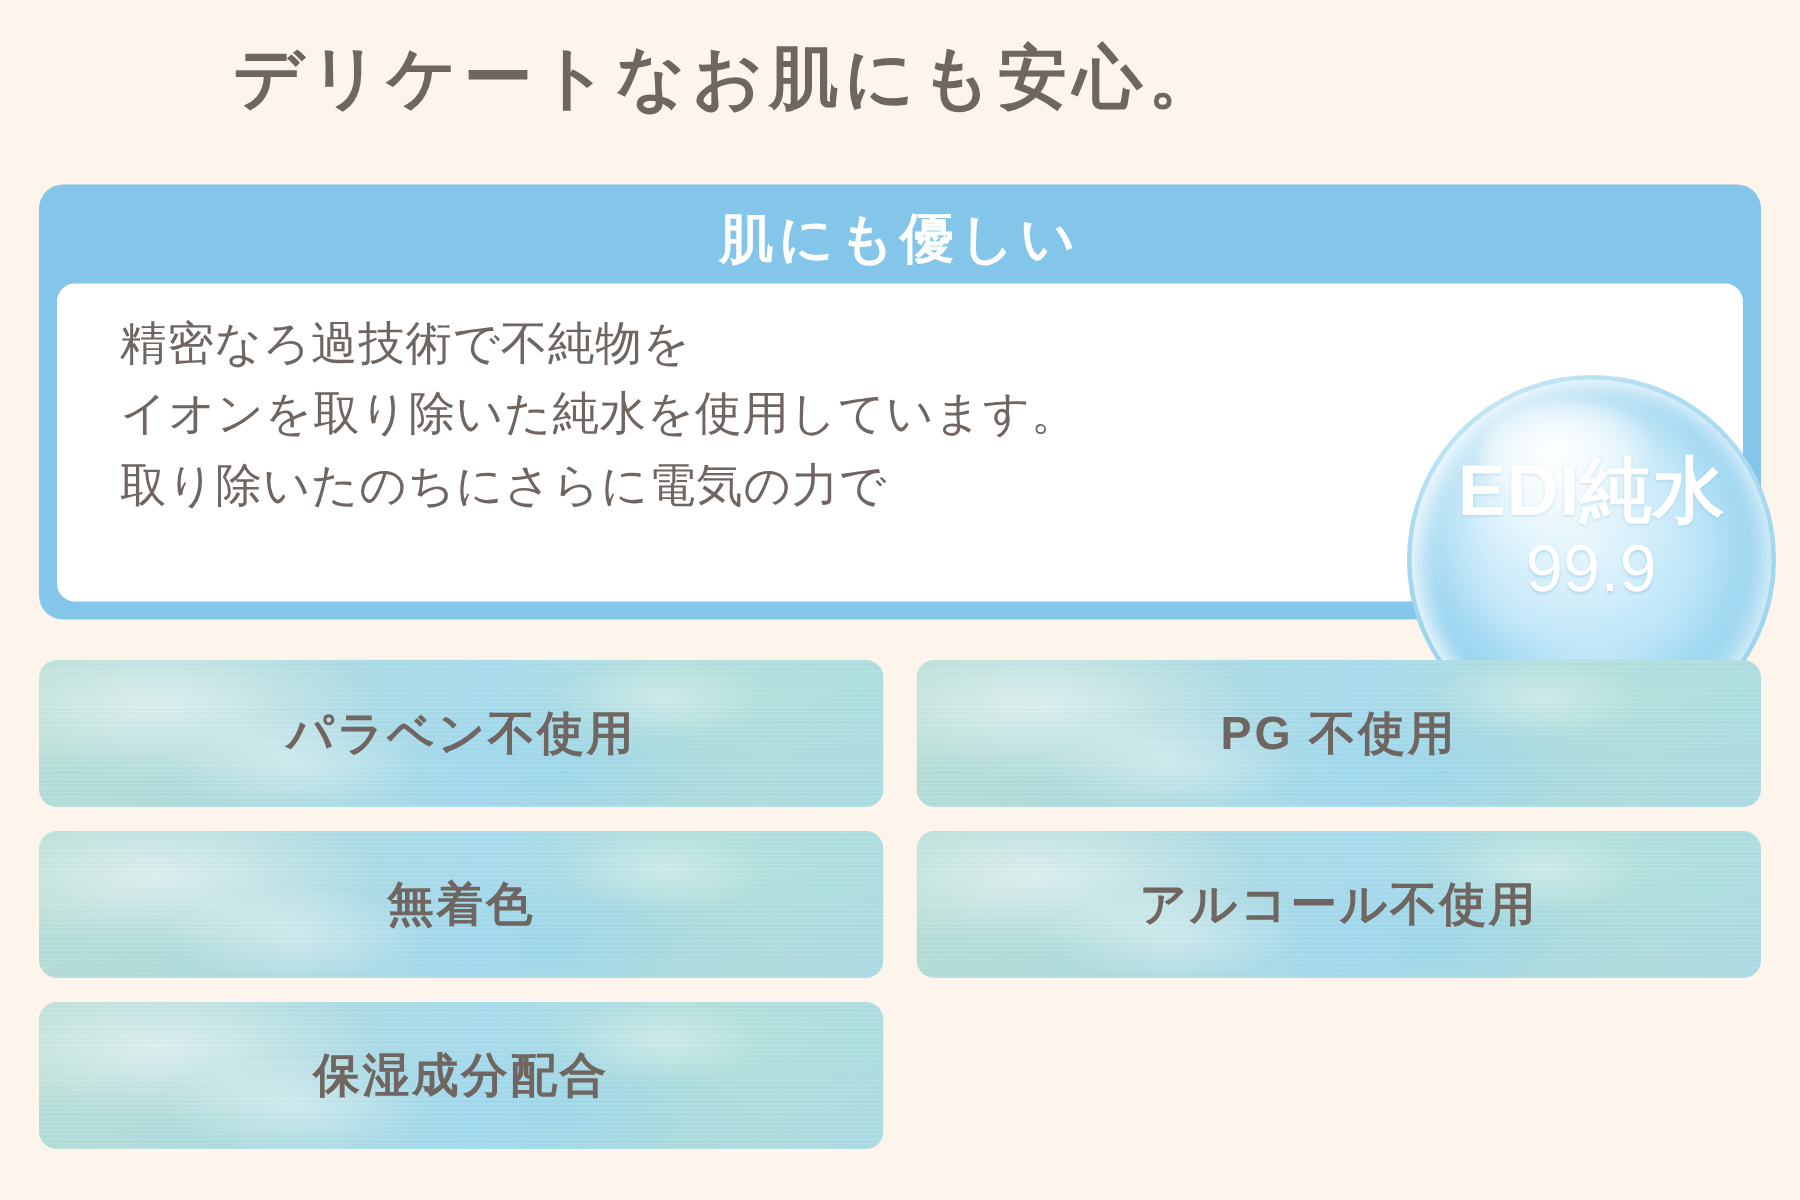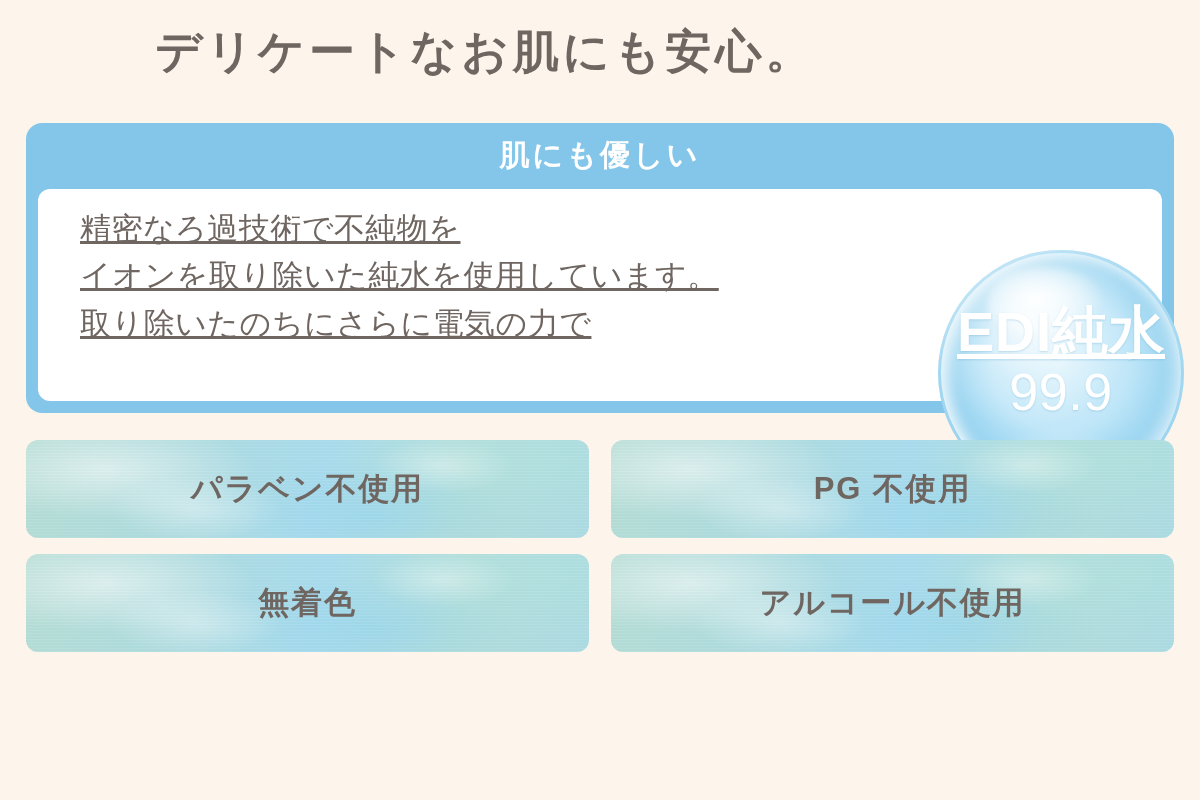--- a/index.html
+++ b/index.html
@@ -47,21 +47,21 @@
     background: #84c6e9;
     border-radius: 16px;
     box-sizing: border-box;
   }
   .card-heading {
     position: absolute;
     top: 14px;
     left: 0;
     width: 1148px;
     text-align: center;
-    font-size: 30px;
+    font-size: 36px;
     font-weight: 700;
     color: #ffffff;
     letter-spacing: 0.10em;
     line-height: 1.2;
     white-space: nowrap;
   }
   .white-panel {
     position: absolute;
     left: 12px;
     top: 66px;
@@ -74,21 +74,20 @@
   .body-copy {
     position: absolute;
     left: 42px;
     top: 16px;
     font-size: 31px;
     line-height: 1.53;
     color: #6f6661;
     letter-spacing: 0.015em;
     font-weight: 500;
     white-space: nowrap;
-    text-decoration: underline;
   }
   .body-copy span { display: block; }
 
   
   .bubble-wrap {
     position: absolute;
     left: 912px;
     top: 127px;
     width: 258px;
     height: 272px;
@@ -156,30 +155,29 @@
     position: absolute;
     left: 0;
     top: 54px;
     width: 246px;
     text-align: center;
     color: #ffffff;
     line-height: 1.0;
   }
   .bubble-text .edi {
     display: block;
-    font-size: 56px;
+    font-size: 48px;
     font-weight: 700;
     letter-spacing: 0.01em;
     text-shadow: 0 1px 2px rgba(90,160,200,0.30);
     white-space: nowrap;
-    text-decoration: underline;
   }
   .bubble-text .pct {
     display: block;
-    font-size: 52px;
+    font-size: 44px;
     font-weight: 500;
     margin-top: 6px;
     letter-spacing: 0.01em;
     text-shadow: 0 1px 2px rgba(90,160,200,0.30);
   }
 
   
   .tag-grid {
     position: absolute;
     left: 26px;
@@ -269,16 +267,19 @@
 
     <div class="tag">
       <span class="tag-label">無着色</span>
     </div>
 
     <div class="tag">
       <span class="tag-label">アルコール不使用</span>
     </div>
 
 
+    <div class="tag">
+      <span class="tag-label">保湿成分配合</span>
+    </div>
 
   </div>
 
 </div>
 
 </body></html>

